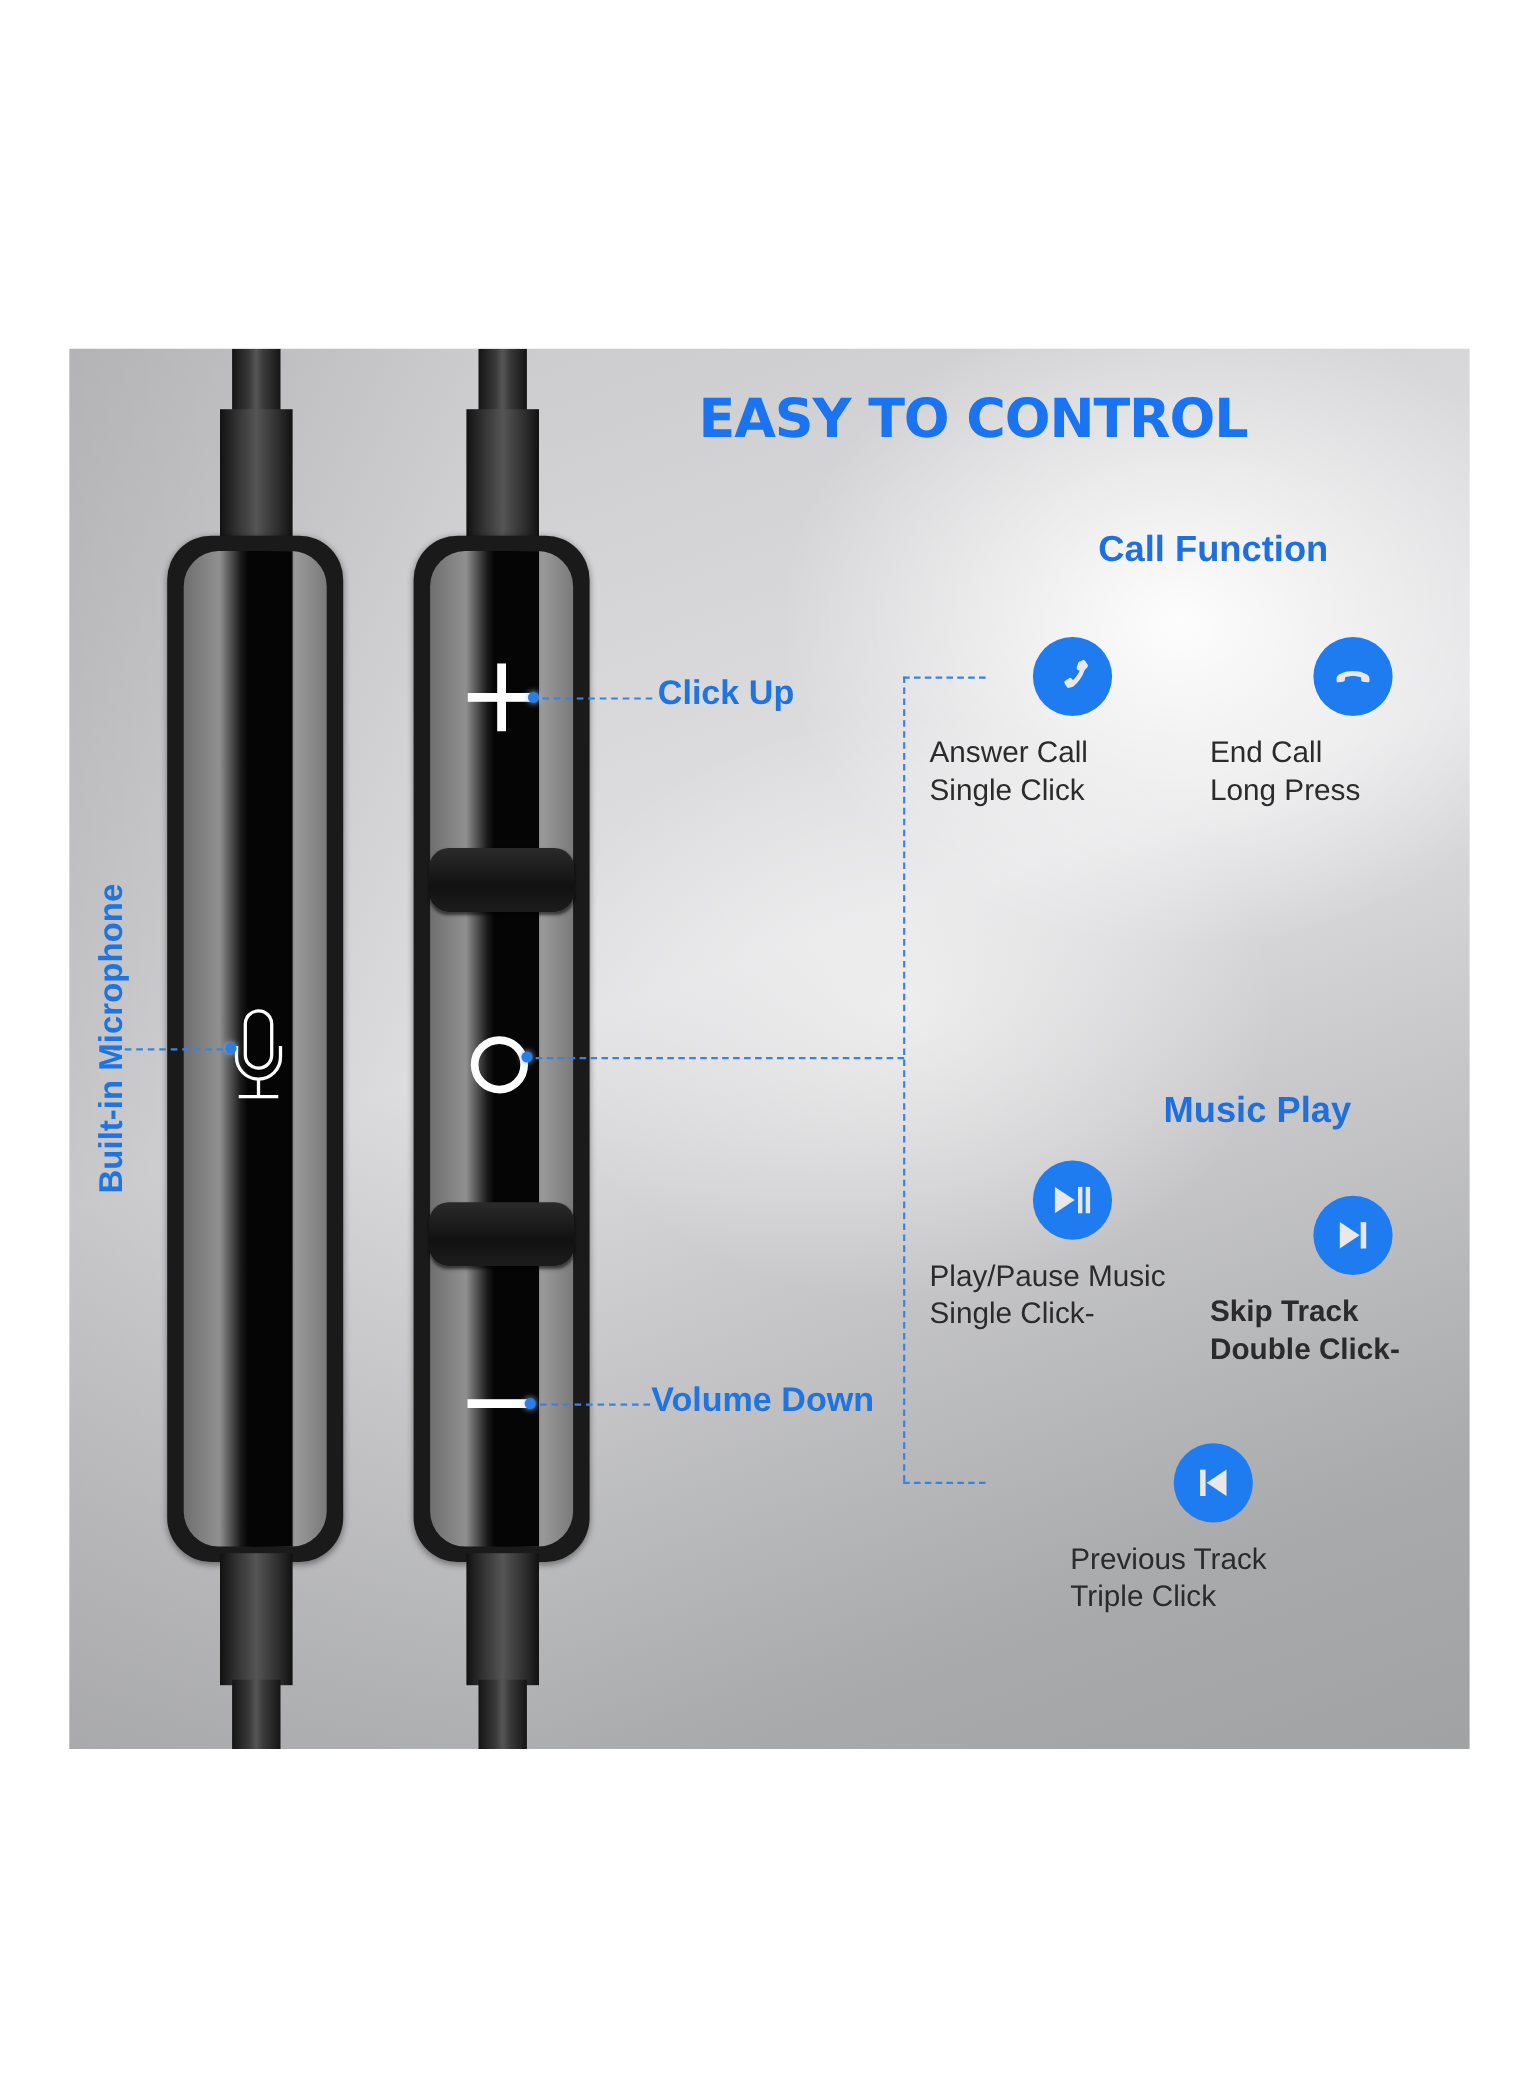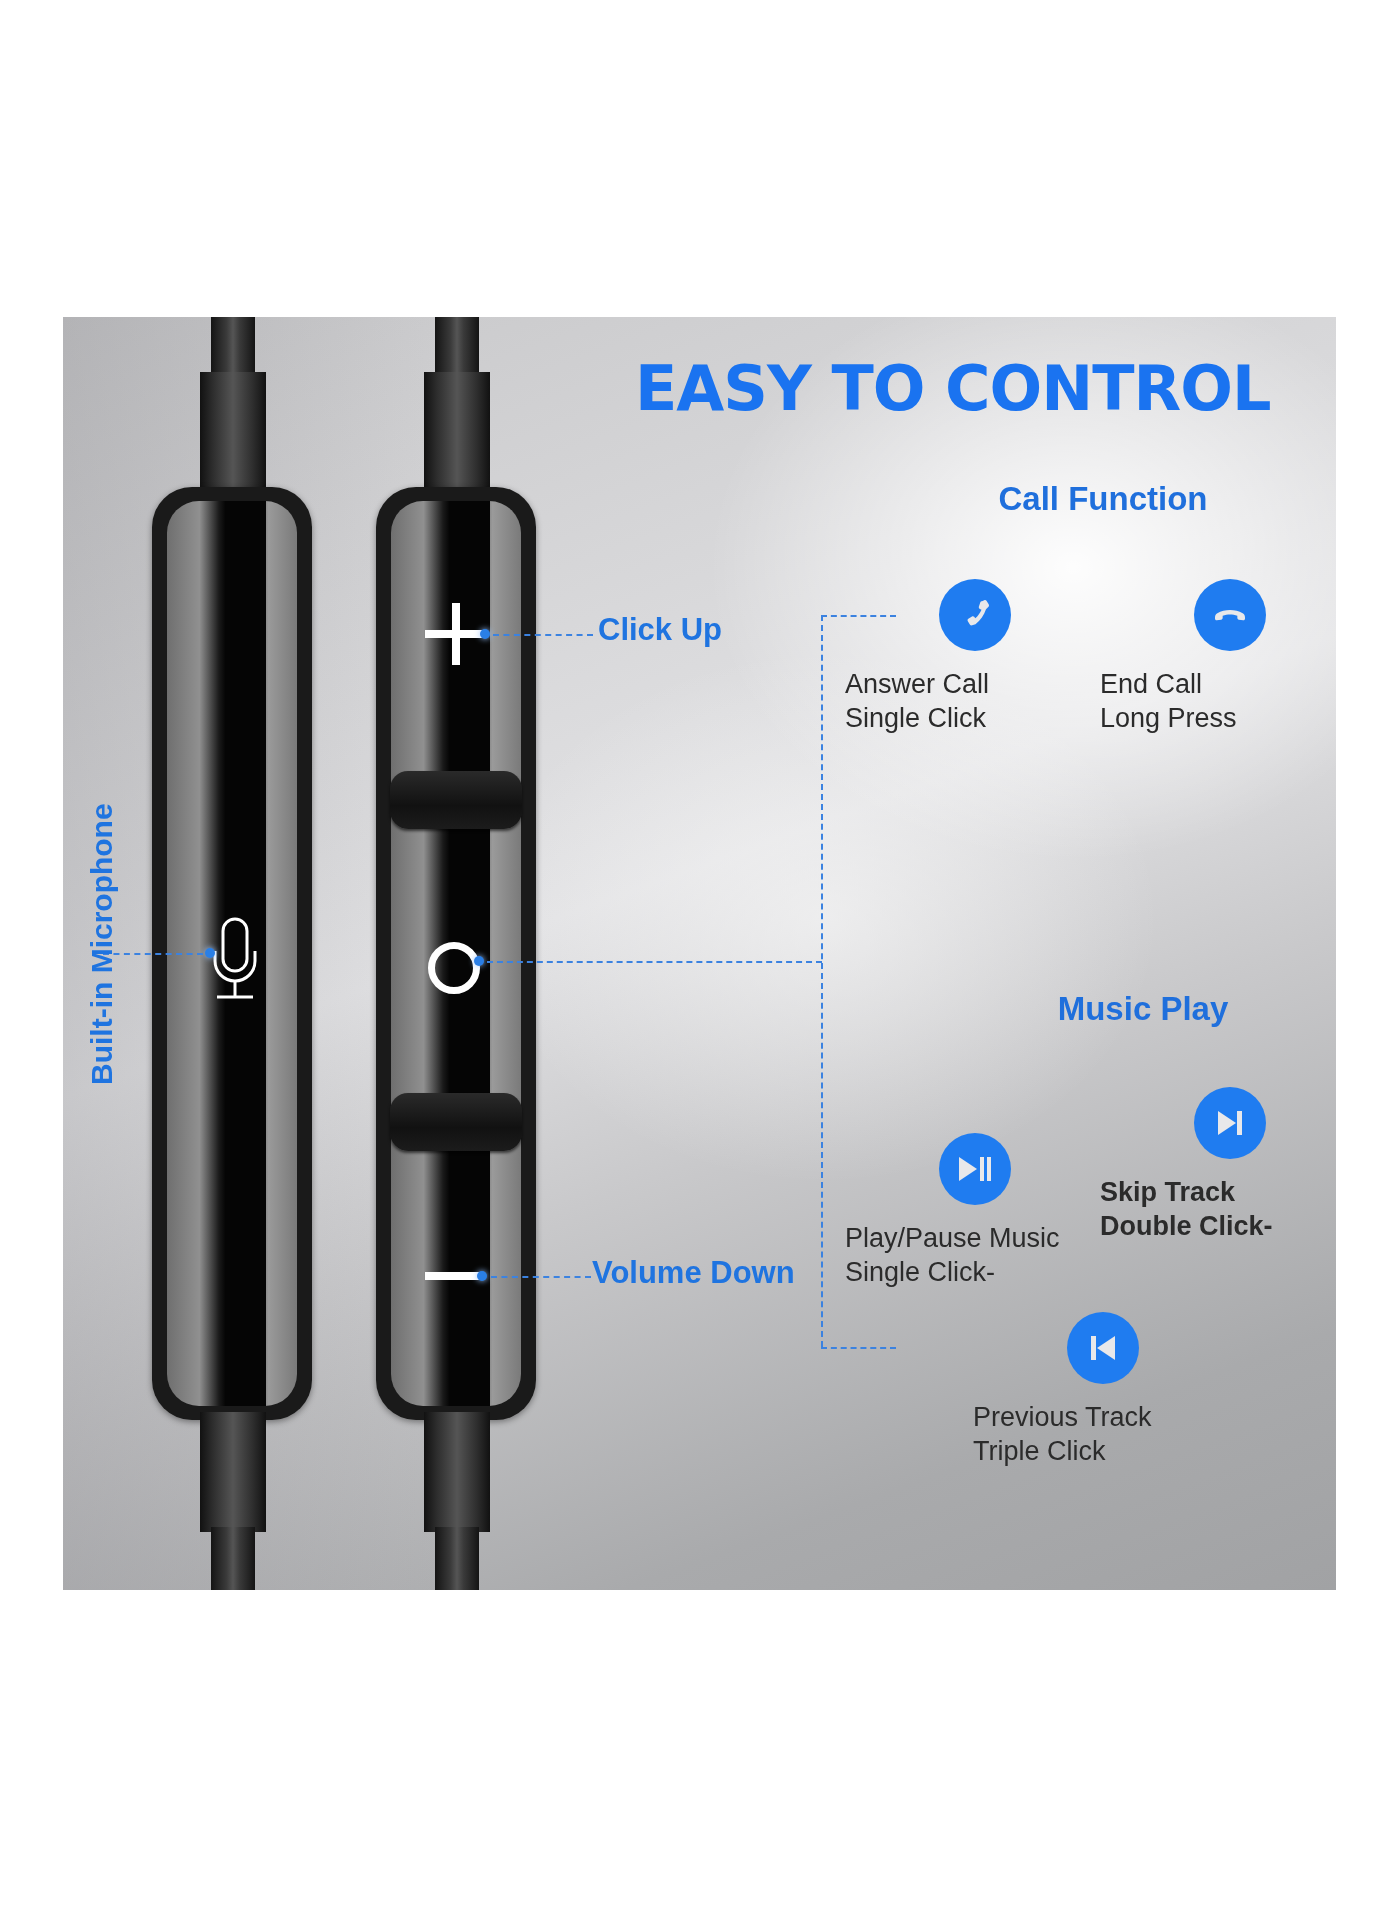--- a/index.html
+++ b/index.html
@@ -15,21 +15,21 @@
   .collar{position:absolute;width:66px;background:linear-gradient(90deg,#111 0%,#2e2e2e 20%,#555 50%,#2e2e2e 80%,#111 100%);}
   .remote{position:absolute;width:160px;border-radius:40px;background:#1a1a1a;box-shadow:0 2px 6px rgba(0,0,0,0.4);}
   .remote .inner{position:absolute;left:15px;right:15px;top:14px;bottom:14px;border-radius:32px;
     background:linear-gradient(90deg,#6f6f6f 0%,#909090 25%,#1a1a1a 40%,#050505 45%,#050505 55%,#1a1a1a 60%,#9a9a9a 78%,#7a7a7a 100%);}
   .remote .strip{position:absolute;left:61px;width:38px;top:0;bottom:0;background:#050505;}
   .nub{position:absolute;left:14px;width:132px;height:58px;border-radius:18px;background:linear-gradient(180deg,#2a2a2a,#111 60%,#1c1c1c);box-shadow:0 2px 3px rgba(0,0,0,0.6);}
   .dot{position:absolute;width:10px;height:10px;border-radius:50%;background:#2a7fe6;box-shadow:0 0 6px #9cc6ff;}
   .dash-h{position:absolute;height:0;border-top:2px dashed #3b82e0;}
   .dash-v{position:absolute;width:0;border-left:2px dashed #3b82e0;}
   .label-blue{position:absolute;color:#1f74e0;font-weight:bold;white-space:nowrap;}
-  .title{position:absolute;left:572px;top:35px;font-size:62px;font-weight:900;color:#1a73f0;letter-spacing:-1px;font-family:"DejaVu Sans","Liberation Sans",sans-serif;}
+  .title{position:absolute;left:572px;top:35px;font-size:49px;font-weight:900;color:#1a73f0;letter-spacing:-1px;font-family:"DejaVu Sans","Liberation Sans",sans-serif;}
   .subhead{position:absolute;font-size:33px;font-weight:bold;color:#1f6fdc;white-space:nowrap;transform:translateX(-50%);}
   .feature{position:absolute;width:260px;transform:translateX(-50%);text-align:left;}
   .circle{width:72px;height:72px;border-radius:50%;background:#1f7cf0;margin:0 auto;display:flex;align-items:center;justify-content:center;}
   .ftext{margin-top:16px;font-size:27px;line-height:34px;color:#2b2b2b;}
   .vert-label{position:absolute;left:22px;top:768px;transform:rotate(-90deg);transform-origin:left top;font-size:30px;font-weight:bold;color:#1f74e0;white-space:nowrap;}
 </style>
 </head>
 <body>
 
 <div class="panel">
@@ -111,21 +111,21 @@
         </svg>
     </div>
     <div class="ftext">
       <div>End Call</div>
       <div>Long Press</div>
     </div>
   </div>
 
   <div class="subhead" style="left:1080px;top:673px;">Music Play</div>
 
-  <div class="feature" style="left:912px;top:816px;">
+  <div class="feature" style="left:912px;top:738px;">
     <div class="circle">
       <svg width="36" height="30" viewBox="0 0 36 30">
           <path d="M2 3 L2 27 L20 15 Z" fill="#e8e8ea"></path>
           <rect x="23" y="3" width="4" height="24" fill="#e8e8ea"></rect>
           <rect x="30" y="3" width="4" height="24" fill="#e8e8ea"></rect>
         </svg>
     </div>
     <div class="ftext">
       <div>Play/Pause Music</div>
       <div>Single Click-</div>

